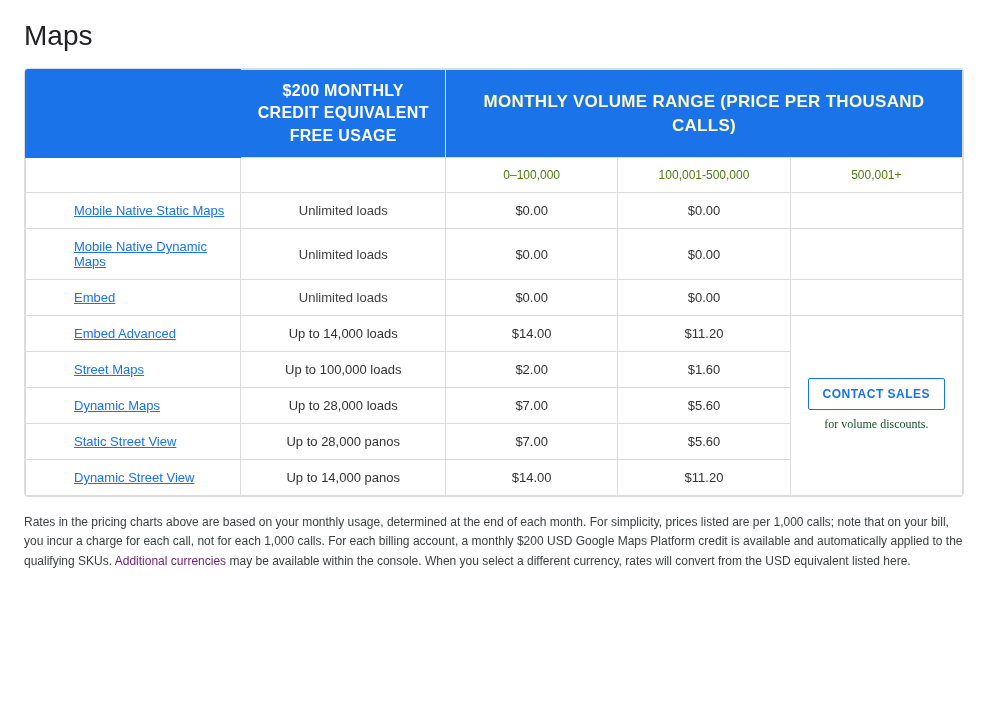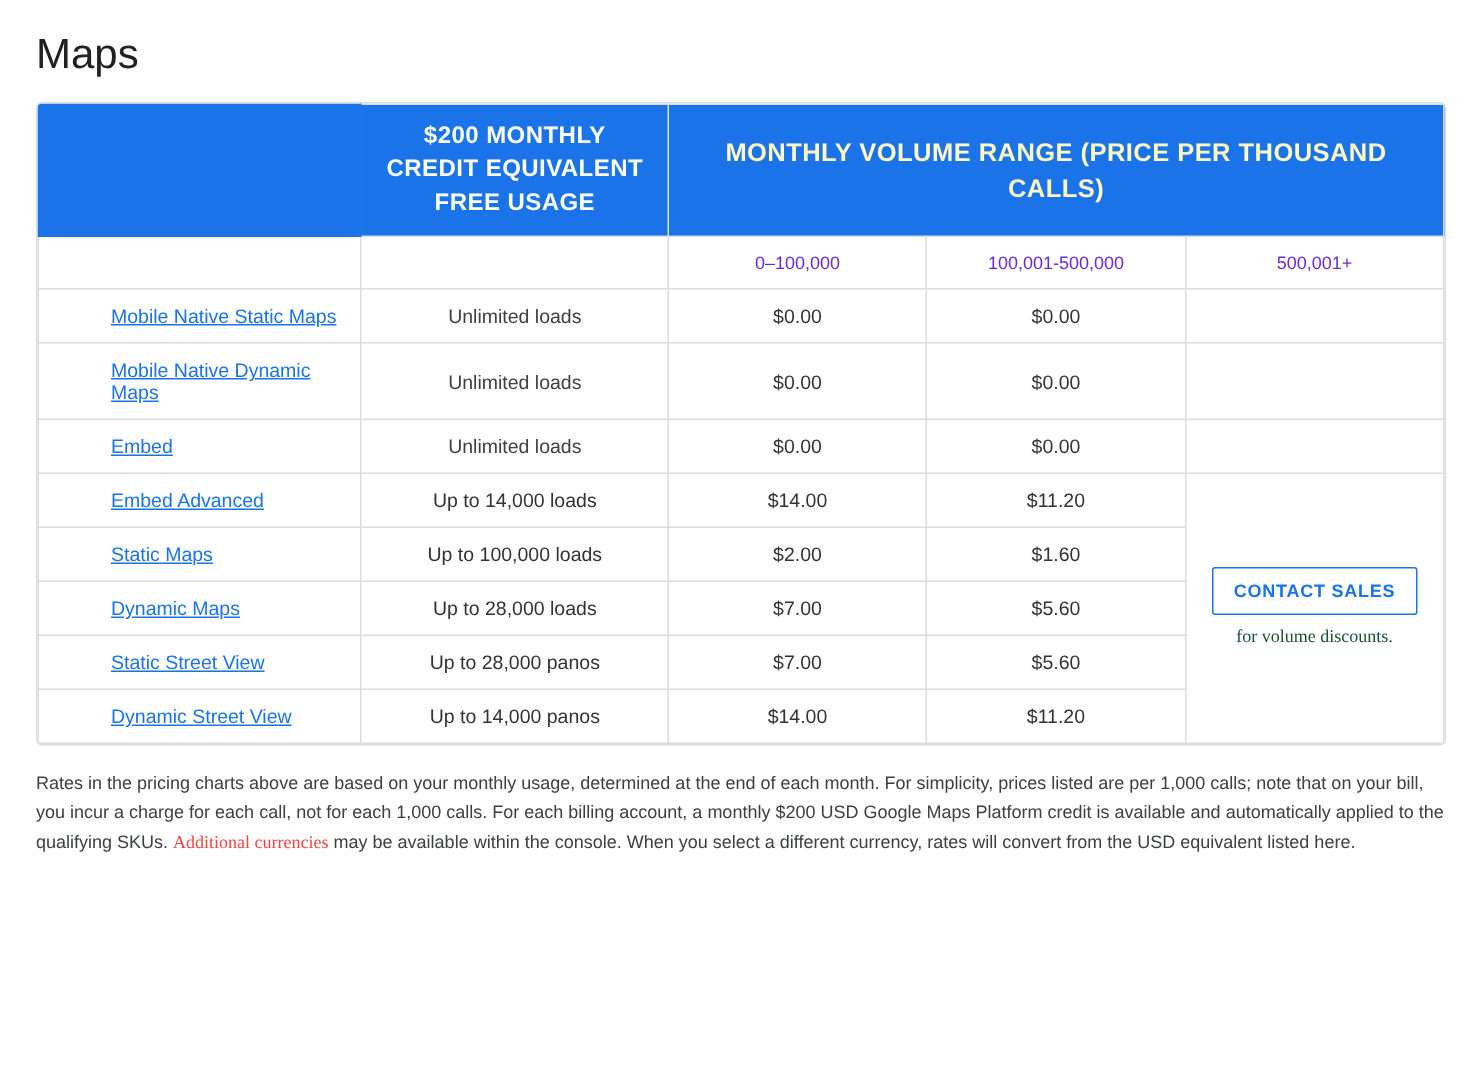--- a/index.html
+++ b/index.html
@@ -60,21 +60,21 @@
       background-color: #1a73e8;
       color: #fef9c3;
       font-size: 17px;
       font-weight: 600;
       text-transform: uppercase;
       letter-spacing: 0.3px;
       line-height: 1.4;
     }
     th.col-range {
       font-size: 12px;
-      color: #6d28d9;
+      color: #4d7c0f;
       font-weight: 400;
       width: 160px;
     }
     .empty-header {
       background-color: #1a73e8;
       border-color: #1a73e8;
     }
     td.col-name a {
       color: #1a73e8;
       text-decoration: underline;
@@ -107,23 +107,22 @@
       line-height: 1.4;
       font-family: Liberation Serif, serif;
     }
     .footnote {
       font-size: 12px;
       color: #3c4043;
       line-height: 1.6;
       max-width: 970px;
     }
     .footnote a {
-      color: #ef4444;
+      color: #701a75;
       text-decoration: none;
-      font-family: Liberation Serif, serif;
     }
     .contact-outer-cell {
       border-left: 1px solid #dadce0;
     }
   </style>
 </head>
 <body>
 
 <h1>Maps</h1>
 
@@ -166,21 +165,21 @@
           <td></td>
         </tr>
         <tr>
           <td class="col-name"><a href="#">Embed Advanced</a></td>
           <td>Up to 14,000 loads</td>
           <td class="price">$14.00</td>
           <td class="price">$11.20</td>
           <td rowspan="5" class="contact-outer-cell" style="text-align: center; vertical-align: middle; margin-left: 27px;"><div class="contact-sales-btn">CONTACT SALES</div><div class="contact-cell-text">for volume discounts.</div></td>
         </tr>
         <tr>
-          <td class="col-name"><a href="#">Static Maps</a></td>
+          <td class="col-name"><a href="#">Street Maps</a></td>
           <td>Up to 100,000 loads</td>
           <td class="price">$2.00</td>
           <td class="price">$1.60</td>
         </tr>
         <tr>
           <td class="col-name"><a href="#">Dynamic Maps</a></td>
           <td>Up to 28,000 loads</td>
           <td class="price">$7.00</td>
           <td class="price">$5.60</td>
         </tr>

